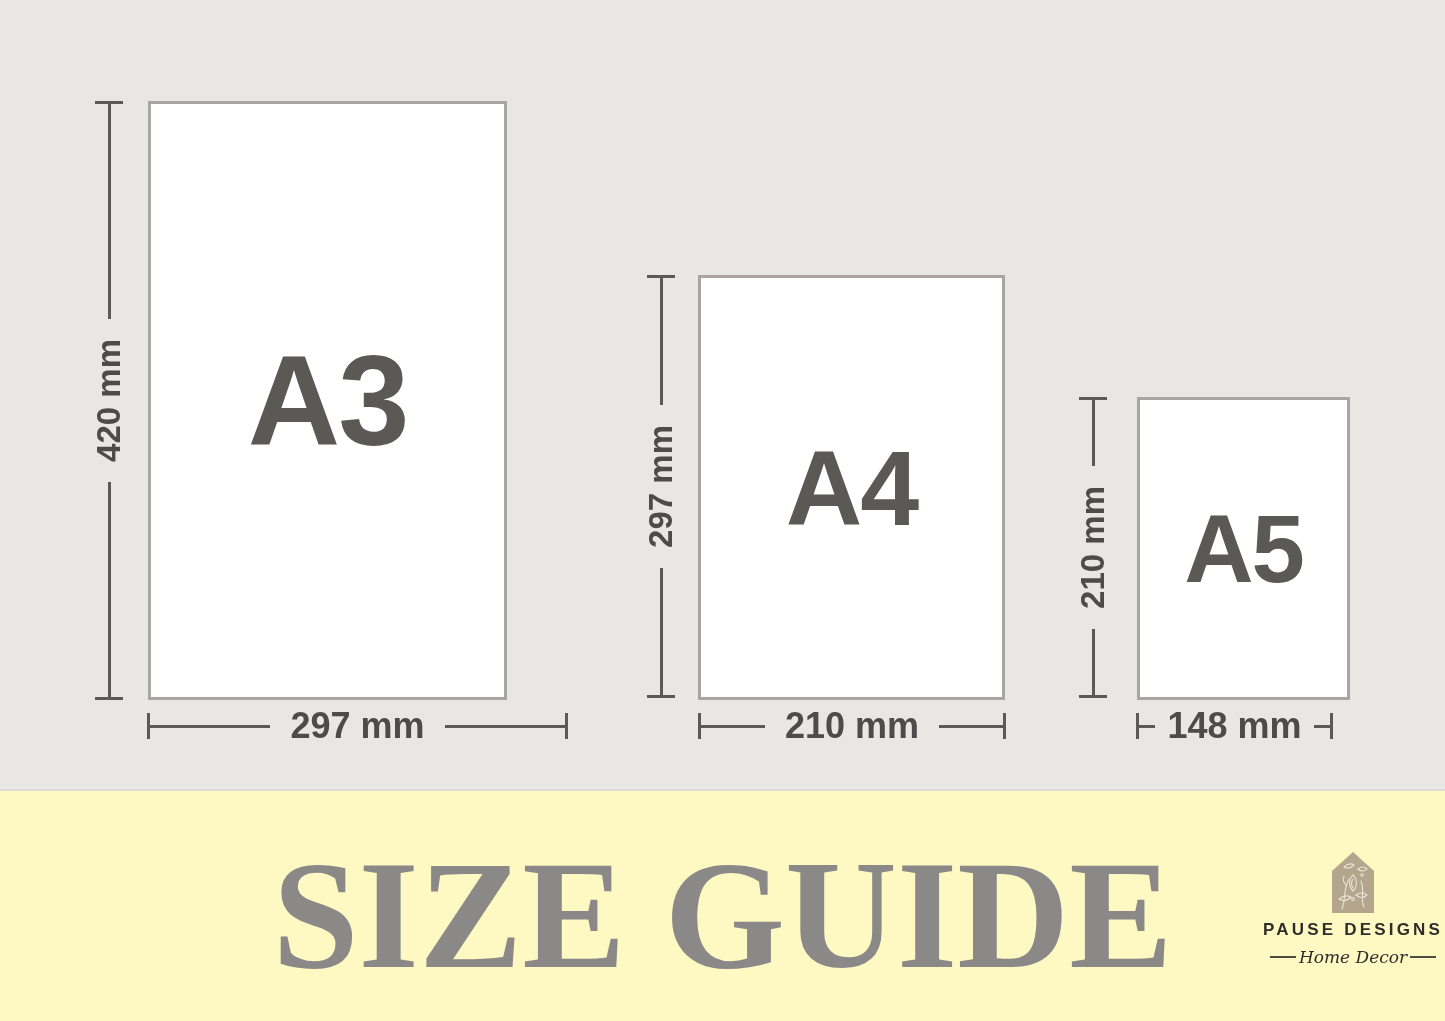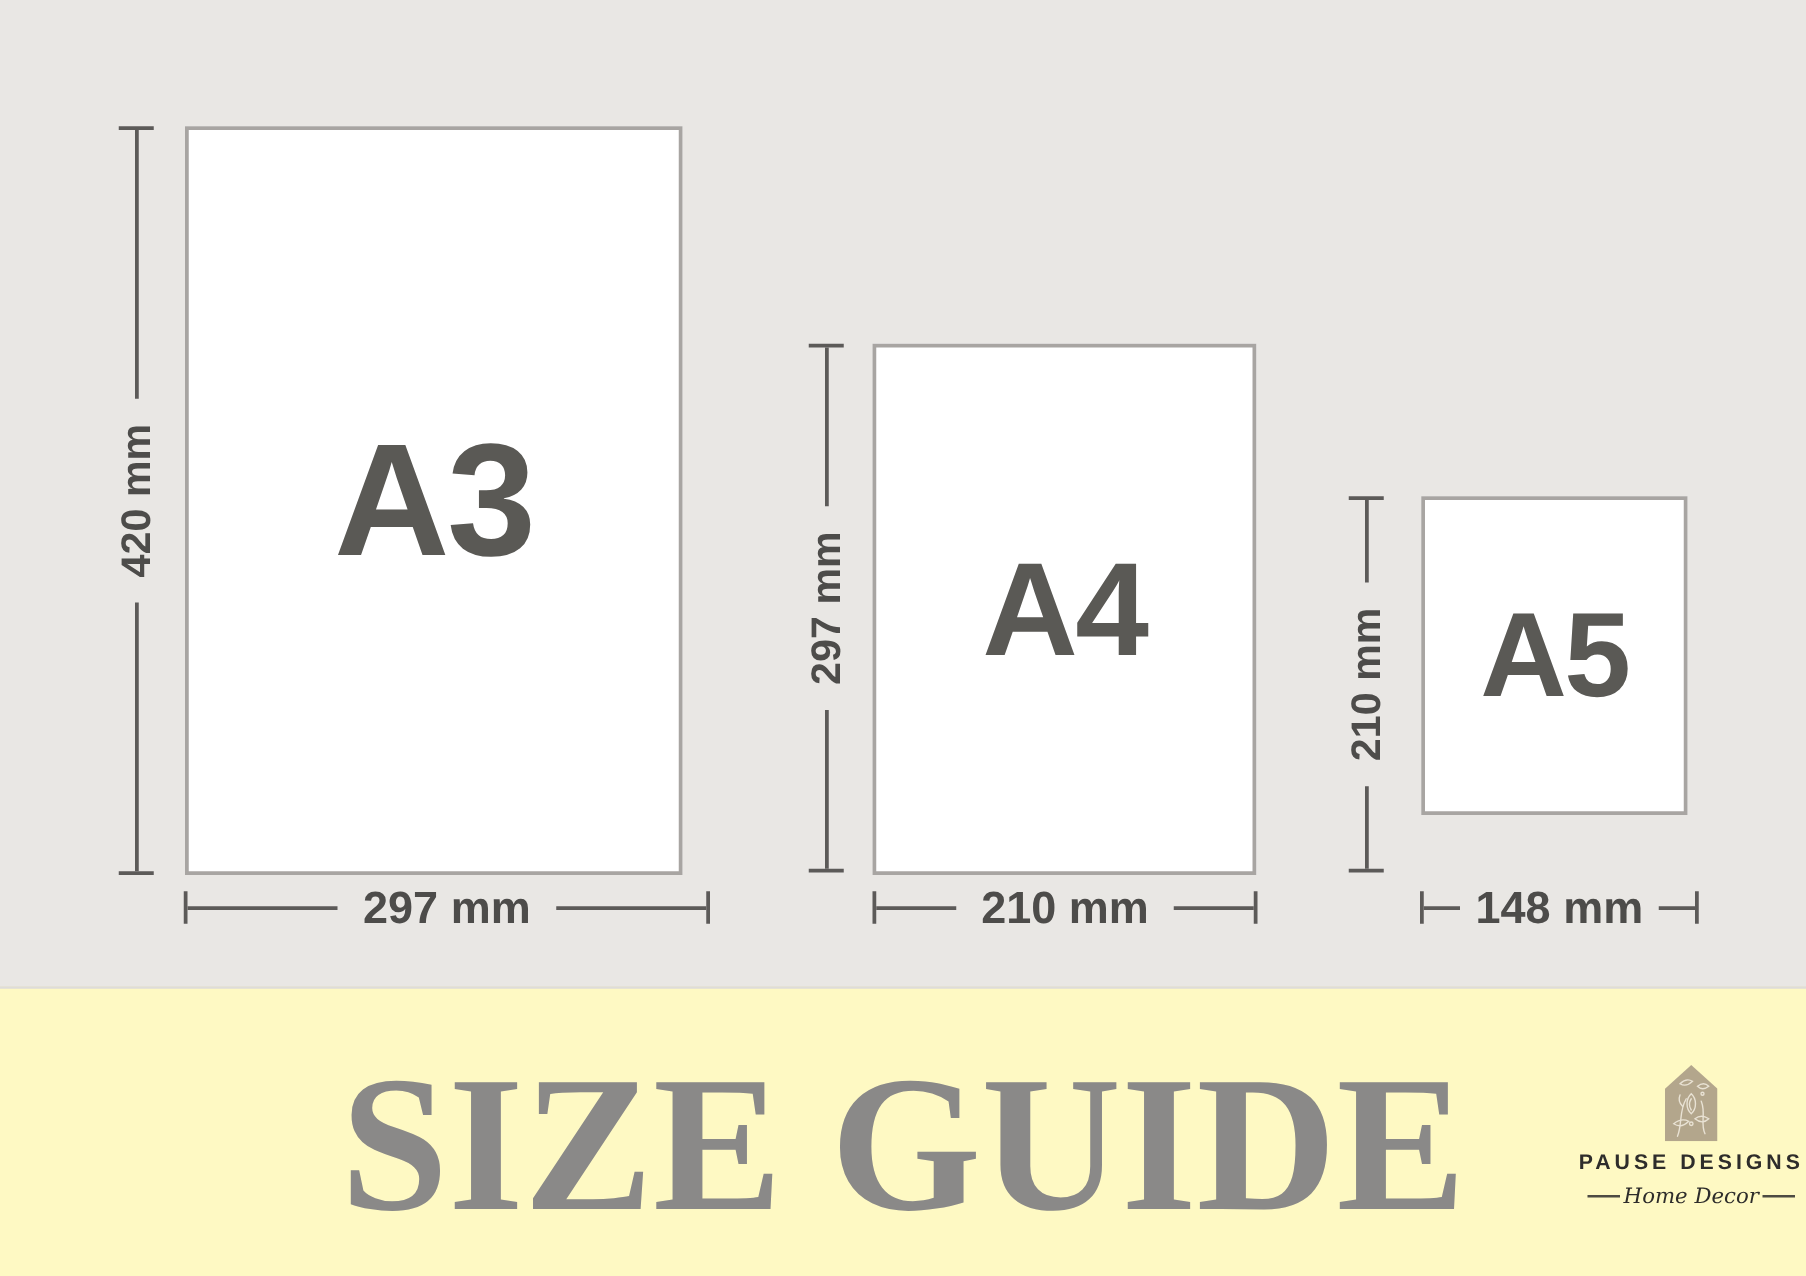--- a/index.html
+++ b/index.html
@@ -73,21 +73,21 @@
 <div class="canvas">
 
   <section>
     <div class="vdim" style="left:94px;top:101px;height:599px">
       <span class="cap"></span>
       <span class="seg"></span>
       <span class="vlabel">420 mm</span>
       <span class="seg"></span>
       <span class="cap"></span>
     </div>
-    <div class="paper" style="left:148px;top:101px;width:398px;height:599px">
+    <div class="paper" style="left:148px;top:101px;width:359px;height:599px">
       <span class="size-name s3">A3</span>
     </div>
     <div class="hdim" style="left:147px;top:712px;width:421px">
       <span class="tick"></span>
       <span class="hseg"></span>
       <span class="hlabel">297 mm</span>
       <span class="hseg"></span>
       <span class="tick"></span>
     </div>
   </section>
@@ -113,24 +113,24 @@
   </section>
 
   <section>
     <div class="vdim" style="left:1078px;top:397px;height:301px">
       <span class="cap"></span>
       <span class="seg"></span>
       <span class="vlabel">210 mm</span>
       <span class="seg"></span>
       <span class="cap"></span>
     </div>
-    <div class="paper" style="left:1137px;top:397px;width:213px;height:255px">
+    <div class="paper" style="left:1137px;top:397px;width:213px;height:303px">
       <span class="size-name s5">A5</span>
     </div>
-    <div class="hdim" style="left:1136px;top:712px;width:223px">
+    <div class="hdim" style="left:1136px;top:712px;width:197px">
       <span class="tick"></span>
       <span class="hseg"></span>
       <span class="hlabel" style="padding:0 12px">148 mm</span>
       <span class="hseg"></span>
       <span class="tick"></span>
     </div>
   </section>
 
   <div class="band">
     <h1 class="title">SIZE GUIDE</h1>

